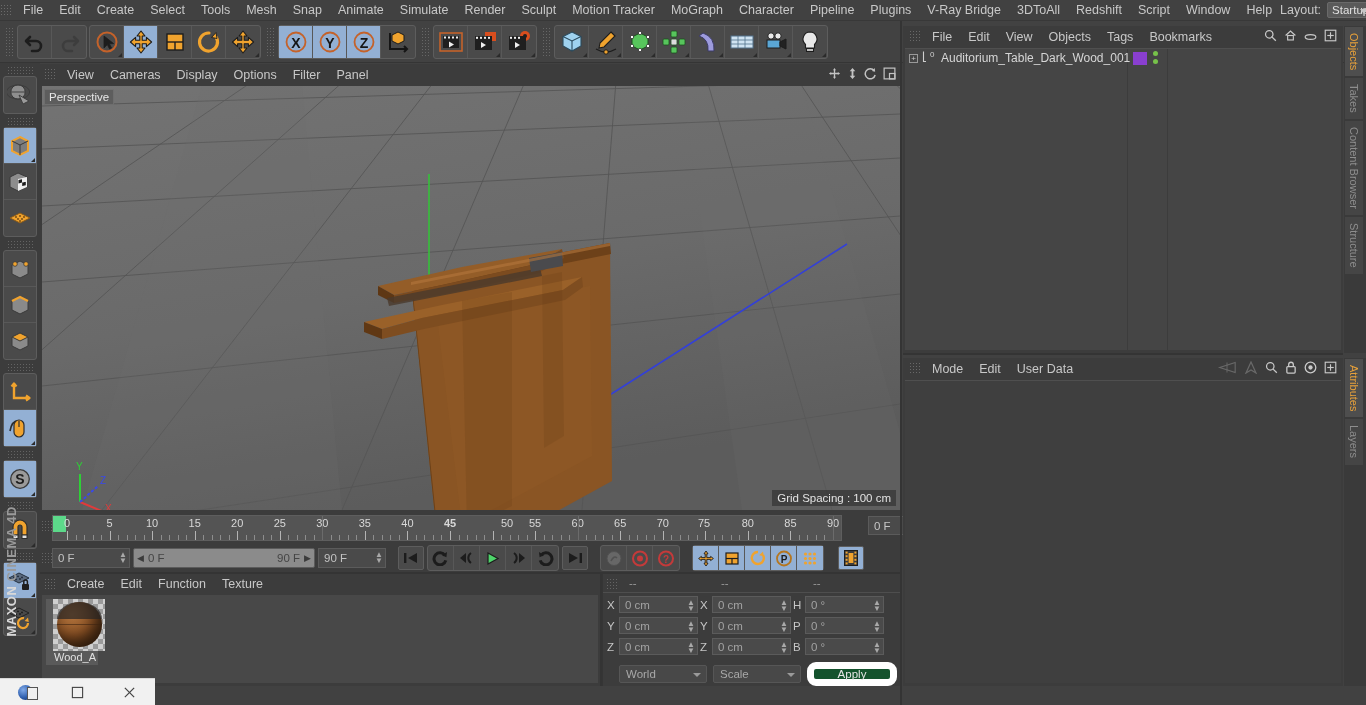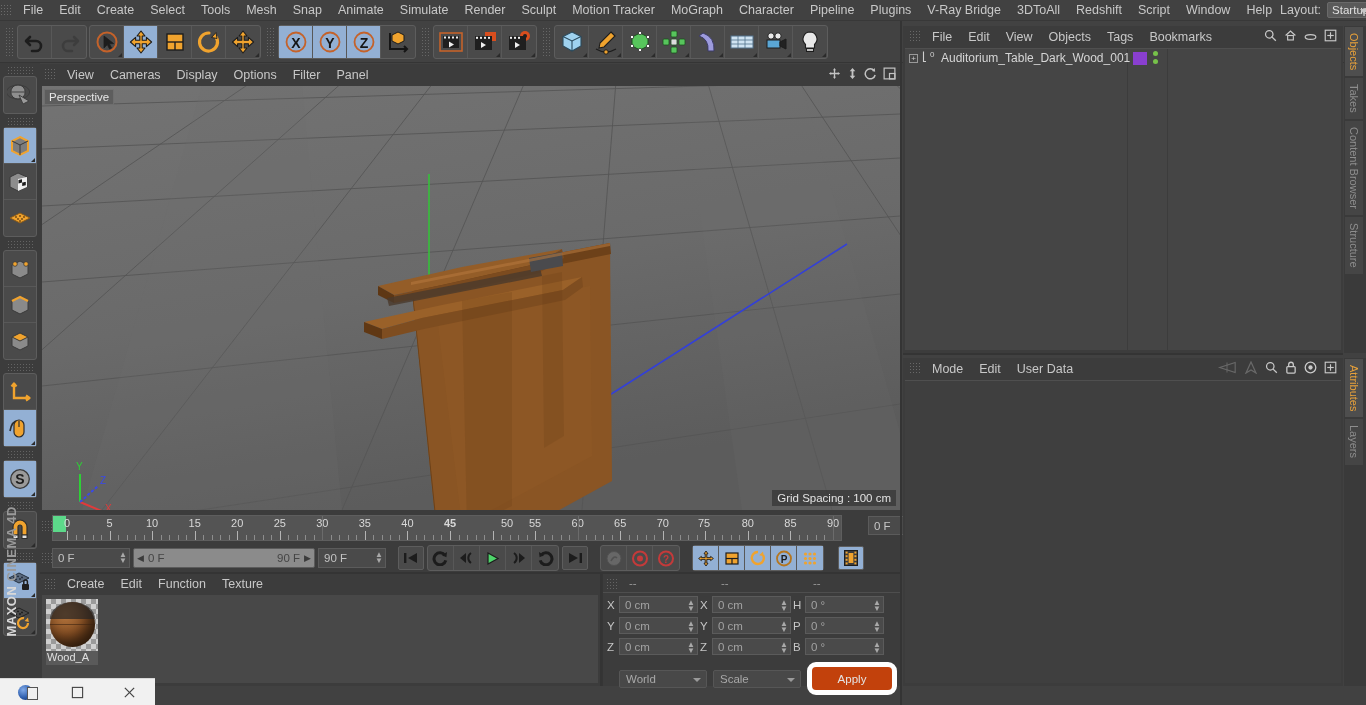--- a/index.html
+++ b/index.html
@@ -168,21 +168,21 @@
   .tpgroup .tpbtn:last-child { border-right:none; }
   .tpbtn.active { background:#93b0d4; }
 
   
   #matpanel {
     position:absolute; left:40px; top:574px; width:560px; height:112px;
     background:#3c3c3c;
   }
   #mat-menubar { height:20px; display:flex; align-items:center; }
   #mat-area { position:absolute; left:2px; top:21px; width:556px; height:88px; background:#484848; }
-  .mat-tile { position:absolute; left:4px; top:4px; width:52px; height:66px; background:#5a5a5a; }
+  .mat-tile { position:absolute; left:4px; top:4px; width:52px; height:66px; background:#5a5a5a;padding-left:7px; }
   .mat-sphere-wrap {
     width:52px; height:52px; position:relative; overflow:hidden;
     background-image:
       linear-gradient(45deg,#9a9a9a 25%,transparent 25%,transparent 75%,#9a9a9a 75%),
       linear-gradient(45deg,#9a9a9a 25%,#cfcfcf 25%,#cfcfcf 75%,#9a9a9a 75%);
     background-size:10px 10px; background-position:0 0,5px 5px;
   }
   .mat-sphere {
     position:absolute; left:4px; top:3px; width:45px; height:45px; border-radius:50%;
     background:
@@ -213,21 +213,21 @@
   .cfield.w1 { width:79px; } .cfield.w2 { width:79px; } .cfield.w3 { width:79px; }
   .dropsel {
     height:18px; background:#484848; border:1px solid #565656; border-radius:2px;
     color:#a8a8a8; font-size:11.5px; display:flex; align-items:center;
     padding-left:6px; position:relative;
   }
   .dropsel .caret { position:absolute; right:5px; top:7px;
     border-left:4px solid transparent; border-right:4px solid transparent;
     border-top:4px solid #9a9a9a; }
   #apply-btn {
-    width:90px; height:33px; background:#c2410c; border:5px solid #ffffff;
+    width:90px; height:24px; background:#14532d; border:7px solid #ffffff;
     border-radius:9px; color:#e4e4e4; font-size:11.5px;
     display:flex; align-items:center; justify-content:center;
   }
 
   
   #objpanel {
     position:absolute; left:903px; top:26px; width:440px; height:327px;
     background:#3c3c3c;
   }
   #obj-menubar { height:21px; display:flex; align-items:center; }

